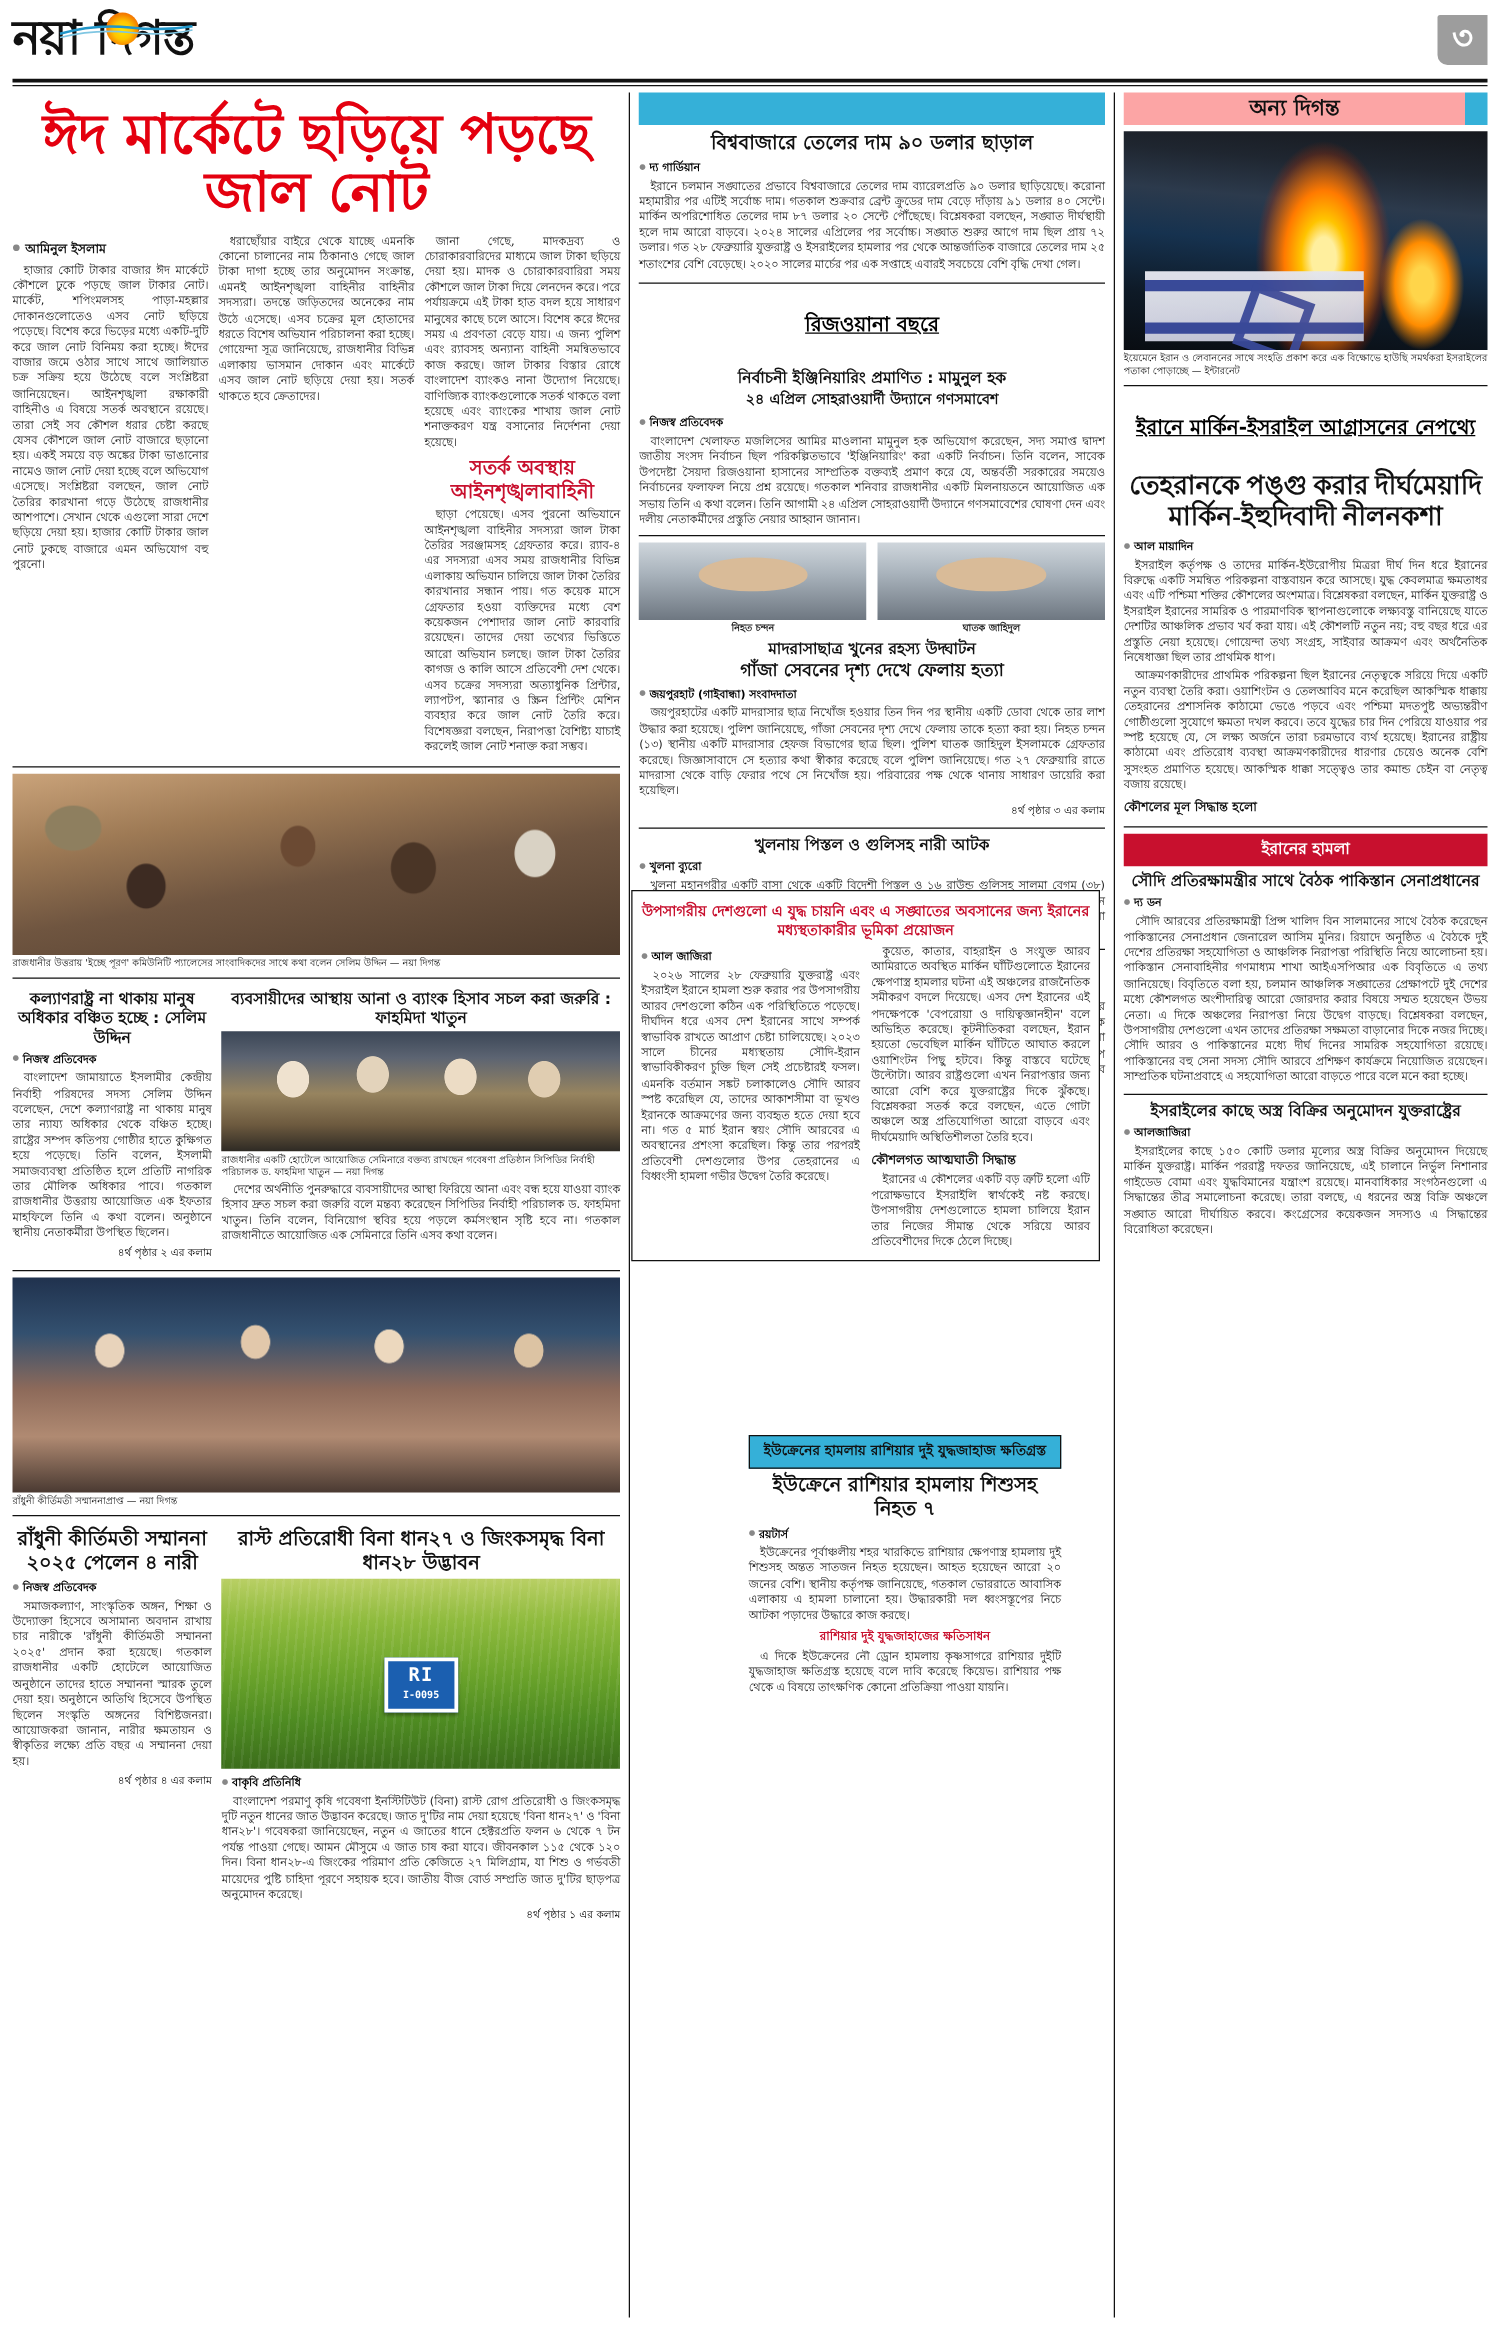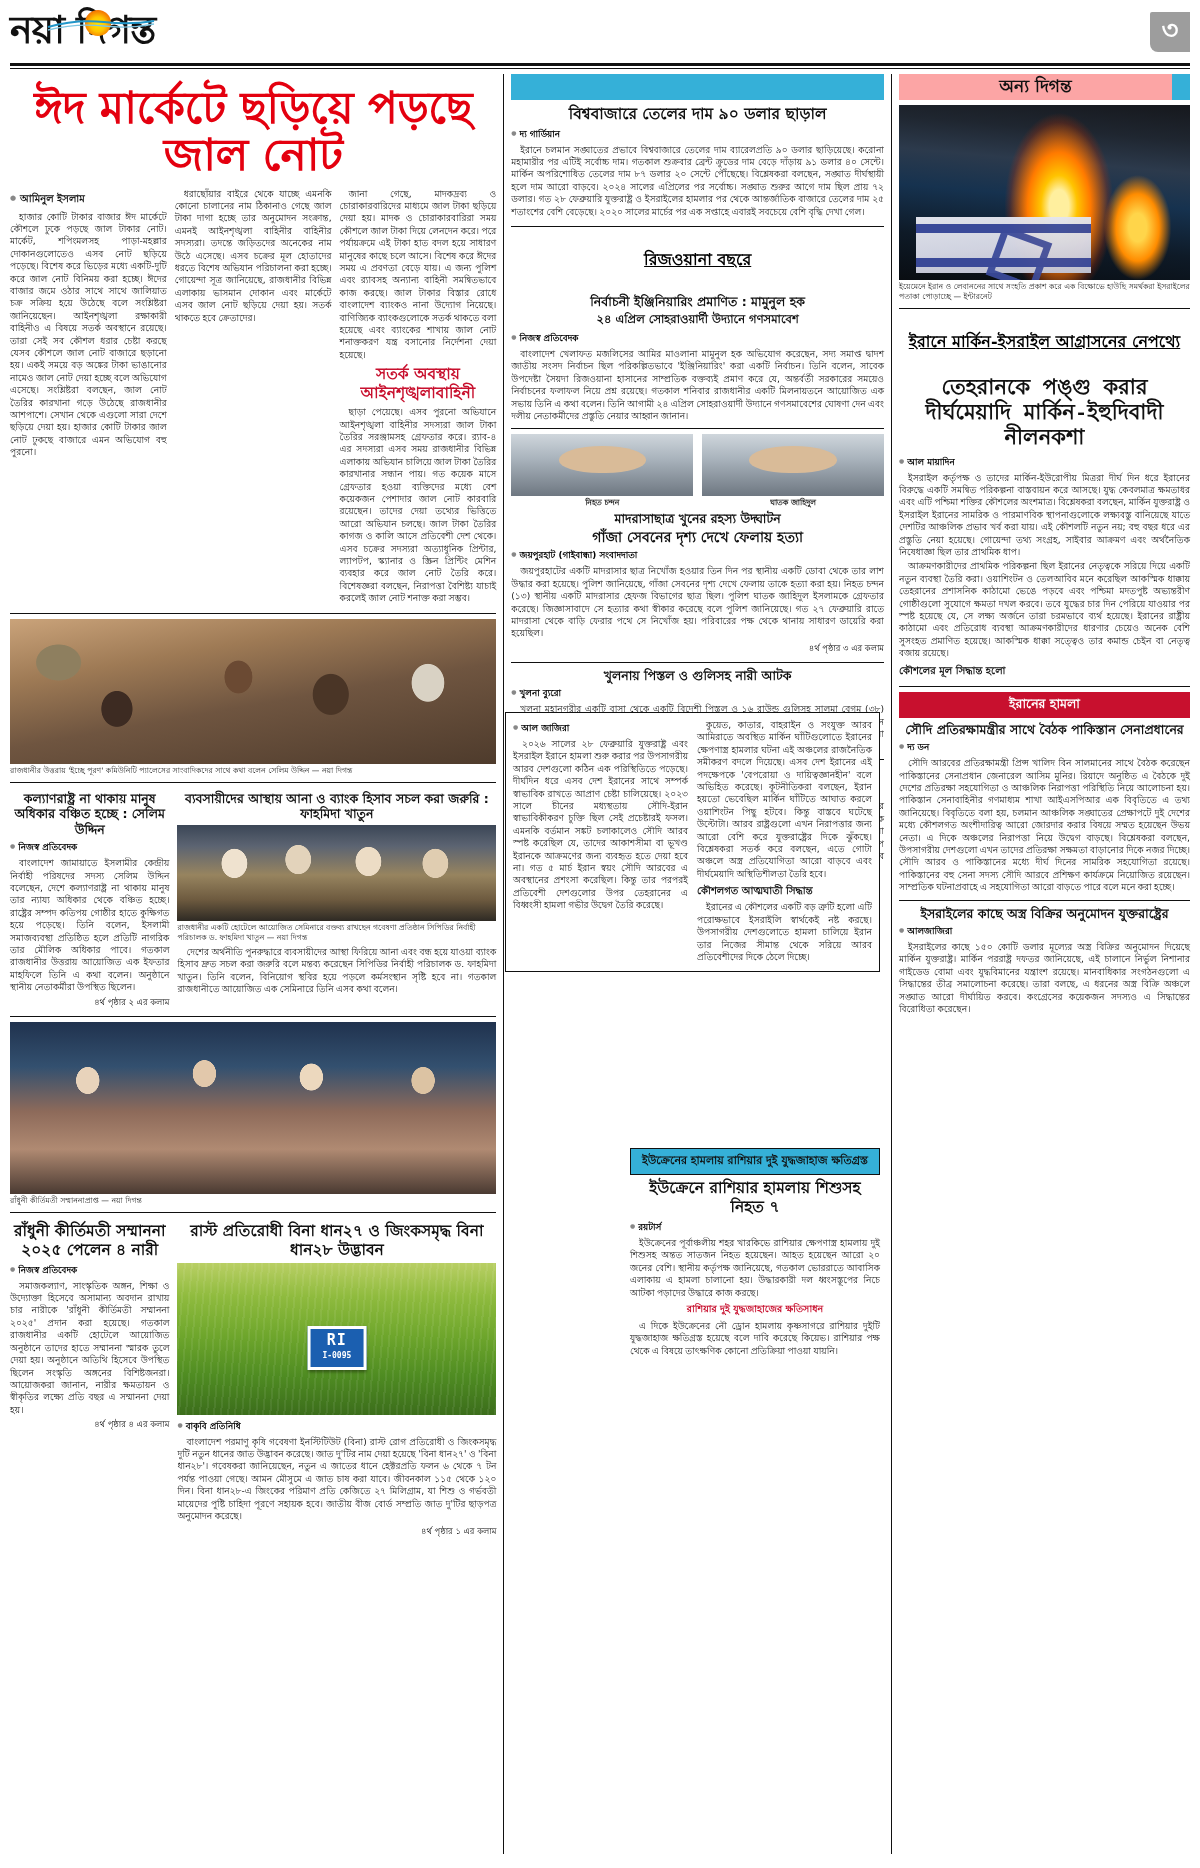--- a/index.html
+++ b/index.html
@@ -85,21 +85,21 @@
     content: "\25CF"; color: #888; font-size: 7px;
     margin-right: 4px; vertical-align: 2px;
   }
 
   h1.lead {
     font-family: "DejaVu Sans", sans-serif; font-weight: bold;
     color: #e4000f; font-size: 44px; line-height: 47px;
     text-align: center; margin: 10px 0 10px 0; letter-spacing: -0.5px;
   }
   h2.hd {
-    font-family: Liberation Mono, monospace; font-weight: bold;
+    font-family: Liberation Serif, serif; font-weight: bold;
     font-size: 21px; line-height: 25px; text-align: center;
     margin: 5px 0 4px 0; color: #111;
   }
   h3.hd-s {
     font-family: "DejaVu Sans", sans-serif; font-weight: bold;
     font-size: 15.5px; line-height: 19px; text-align: center;
     margin: 4px 0 3px 0; color: #111;
   }
   h4.hd-xs {
     font-family: "DejaVu Sans", sans-serif; font-weight: bold;
@@ -453,41 +453,42 @@
       <h4 class="hd-xs">ইসরাইলের কাছে অস্ত্র বিক্রির অনুমোদন যুক্তরাষ্ট্রের</h4>
       <div class="dateline">আলজাজিরা</div>
       <div class="body-txt">
         <p>ইসরাইলের কাছে ১৫০ কোটি ডলার মূল্যের অস্ত্র বিক্রির অনুমোদন দিয়েছে মার্কিন যুক্তরাষ্ট্র। মার্কিন পররাষ্ট্র দফতর জানিয়েছে, এই চালানে নির্ভুল নিশানার গাইডেড বোমা এবং যুদ্ধবিমানের যন্ত্রাংশ রয়েছে। মানবাধিকার সংগঠনগুলো এ সিদ্ধান্তের তীব্র সমালোচনা করেছে। তারা বলছে, এ ধরনের অস্ত্র বিক্রি অঞ্চলে সঙ্ঘাত আরো দীর্ঘায়িত করবে। কংগ্রেসের কয়েকজন সদস্যও এ সিদ্ধান্তের বিরোধিতা করেছেন।</p>
       </div>
     </div>
   </div>
 
   <div style="position:absolute;left:505px;top:706px;width:375px">
     <div class="boxed" style="background:#fff">
+      <div class="hl-red">উপসাগরীয় দেশগুলো এ যুদ্ধ চায়নি এবং এ সঙ্ঘাতের অবসানের জন্য ইরানের মধ্যস্থতাকারীর ভূমিকা প্রয়োজন</div>
       <div class="cols2">
         <div class="col">
           <div class="dateline">আল জাজিরা</div>
           <div class="body-txt">
             <p>২০২৬ সালের ২৮ ফেব্রুয়ারি যুক্তরাষ্ট্র এবং ইসরাইল ইরানে হামলা শুরু করার পর উপসাগরীয় আরব দেশগুলো কঠিন এক পরিস্থিতিতে পড়েছে। দীর্ঘদিন ধরে এসব দেশ ইরানের সাথে সম্পর্ক স্বাভাবিক রাখতে আপ্রাণ চেষ্টা চালিয়েছে। ২০২৩ সালে চীনের মধ্যস্থতায় সৌদি-ইরান স্বাভাবিকীকরণ চুক্তি ছিল সেই প্রচেষ্টারই ফসল। এমনকি বর্তমান সঙ্কট চলাকালেও সৌদি আরব স্পষ্ট করেছিল যে, তাদের আকাশসীমা বা ভূখণ্ড ইরানকে আক্রমণের জন্য ব্যবহৃত হতে দেয়া হবে না। গত ৫ মার্চ ইরান স্বয়ং সৌদি আরবের এ অবস্থানের প্রশংসা করেছিল। কিন্তু তার পরপরই প্রতিবেশী দেশগুলোর উপর তেহরানের এ বিধ্বংসী হামলা গভীর উদ্বেগ তৈরি করেছে।</p>
           </div>
         </div>
         <div class="col">
           <div class="body-txt">
             <p>কুয়েত, কাতার, বাহরাইন ও সংযুক্ত আরব আমিরাতে অবস্থিত মার্কিন ঘাঁটিগুলোতে ইরানের ক্ষেপণাস্ত্র হামলার ঘটনা এই অঞ্চলের রাজনৈতিক সমীকরণ বদলে দিয়েছে। এসব দেশ ইরানের এই পদক্ষেপকে 'বেপরোয়া ও দায়িত্বজ্ঞানহীন' বলে অভিহিত করেছে। কূটনীতিকরা বলছেন, ইরান হয়তো ভেবেছিল মার্কিন ঘাঁটিতে আঘাত করলে ওয়াশিংটন পিছু হটবে। কিন্তু বাস্তবে ঘটেছে উল্টোটা। আরব রাষ্ট্রগুলো এখন নিরাপত্তার জন্য আরো বেশি করে যুক্তরাষ্ট্রের দিকে ঝুঁকছে। বিশ্লেষকরা সতর্ক করে বলছেন, এতে গোটা অঞ্চলে অস্ত্র প্রতিযোগিতা আরো বাড়বে এবং দীর্ঘমেয়াদি অস্থিতিশীলতা তৈরি হবে।</p>
           </div>
           <div class="subhd-inline">কৌশলগত আত্মঘাতী সিদ্ধান্ত</div>
           <div class="body-txt">
             <p>ইরানের এ কৌশলের একটি বড় ত্রুটি হলো এটি পরোক্ষভাবে ইসরাইলি স্বার্থকেই নষ্ট করছে। উপসাগরীয় দেশগুলোতে হামলা চালিয়ে ইরান তার নিজের সীমান্ত থেকে সরিয়ে আরব প্রতিবেশীদের দিকে ঠেলে দিচ্ছে।</p>
           </div>
         </div>
       </div>
     </div>
   </div>
 
-  <div style="position:absolute;left:630px;top:1148px;width:250px">
+  <div style="position:absolute;left:599px;top:1148px;width:250px">
     <div class="label-cyan">ইউক্রেনের হামলায় রাশিয়ার দুই যুদ্ধজাহাজ ক্ষতিগ্রস্ত</div>
     <h3 class="hd-s">ইউক্রেনে রাশিয়ার হামলায় শিশুসহ নিহত ৭</h3>
     <div class="dateline">রয়টার্স</div>
     <div class="body-txt">
       <p>ইউক্রেনের পূর্বাঞ্চলীয় শহর খারকিভে রাশিয়ার ক্ষেপণাস্ত্র হামলায় দুই শিশুসহ অন্তত সাতজন নিহত হয়েছেন। আহত হয়েছেন আরো ২০ জনের বেশি। স্থানীয় কর্তৃপক্ষ জানিয়েছে, গতকাল ভোররাতে আবাসিক এলাকায় এ হামলা চালানো হয়। উদ্ধারকারী দল ধ্বংসস্তূপের নিচে আটকা পড়াদের উদ্ধারে কাজ করছে।</p>
     </div>
     <div class="hl-red-sm">রাশিয়ার দুই যুদ্ধজাহাজের ক্ষতিসাধন</div>
     <div class="body-txt">
       <p>এ দিকে ইউক্রেনের নৌ ড্রোন হামলায় কৃষ্ণসাগরে রাশিয়ার দুইটি যুদ্ধজাহাজ ক্ষতিগ্রস্ত হয়েছে বলে দাবি করেছে কিয়েভ। রাশিয়ার পক্ষ থেকে এ বিষয়ে তাৎক্ষণিক কোনো প্রতিক্রিয়া পাওয়া যায়নি।</p>
     </div>

